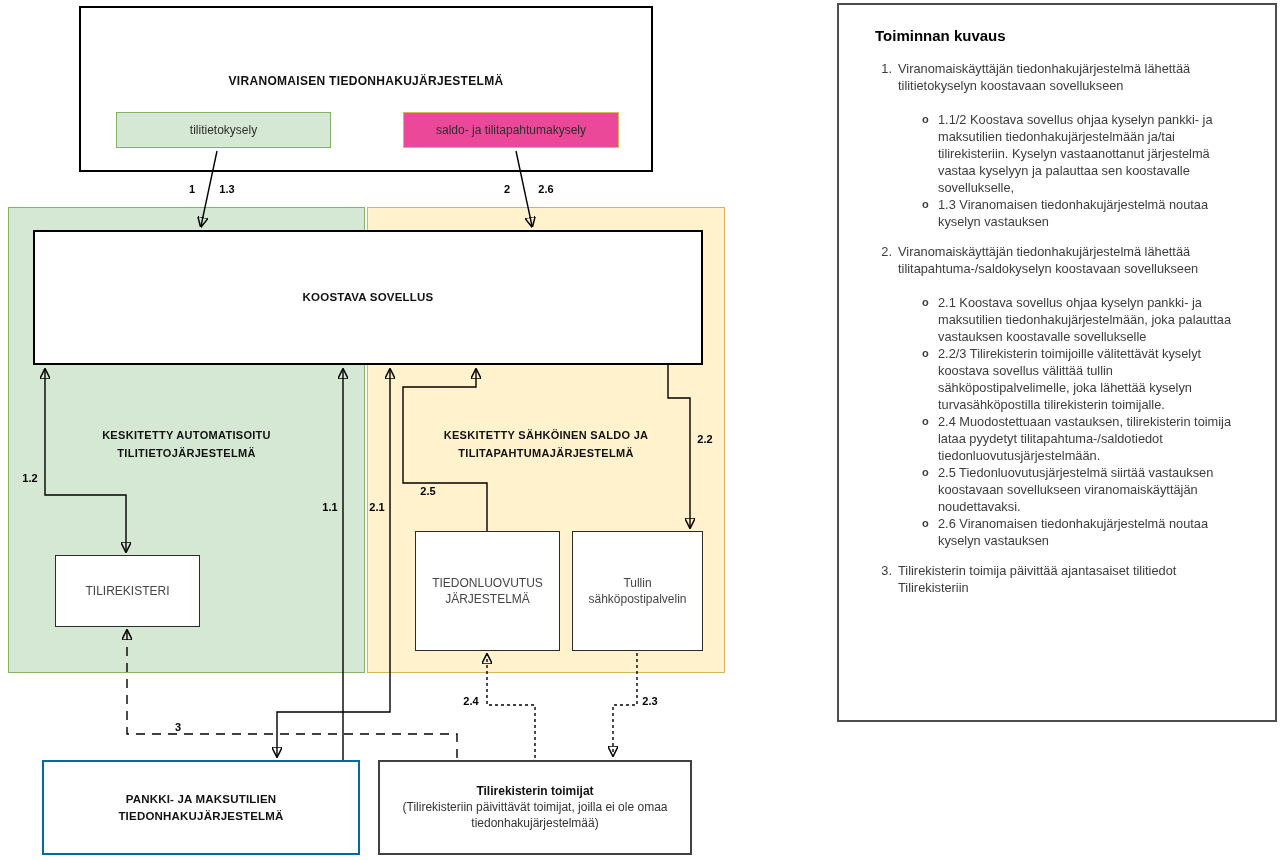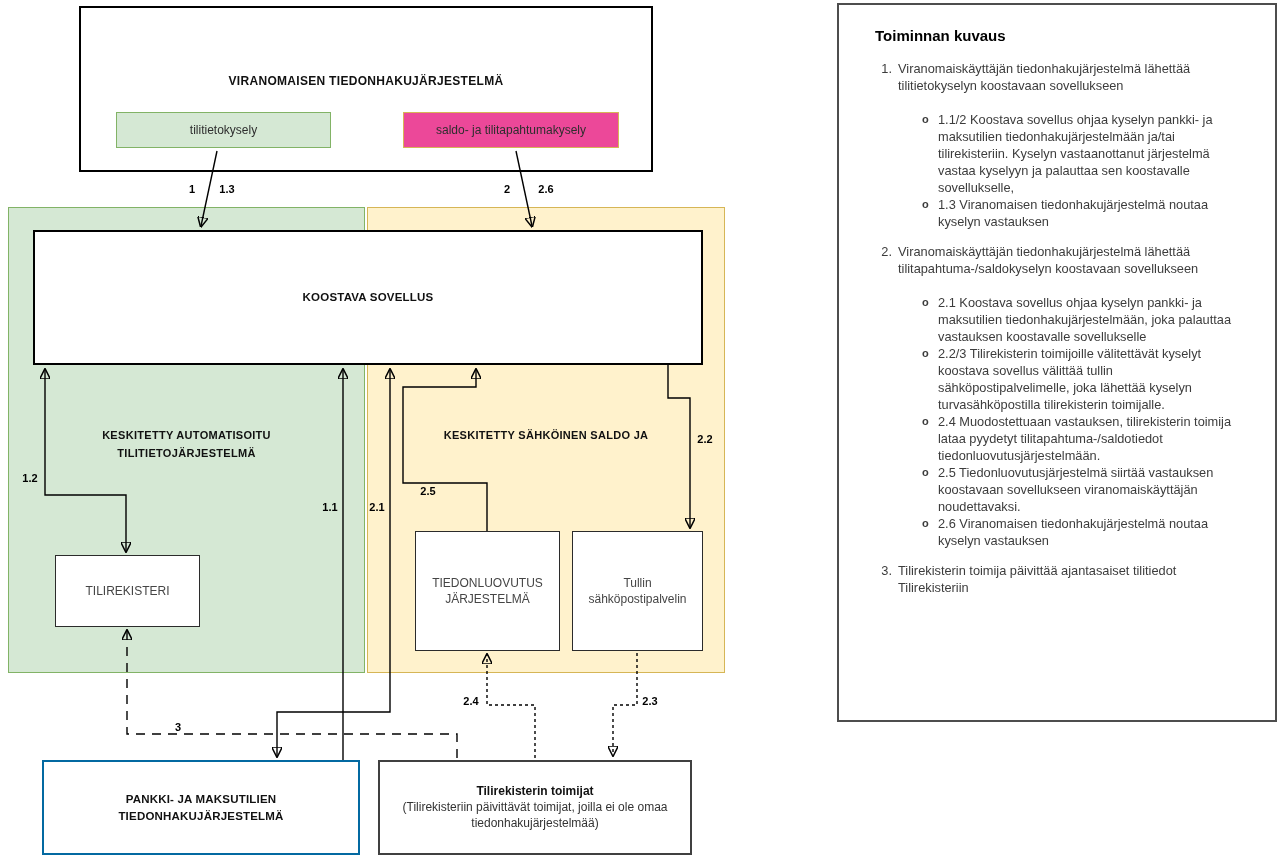--- a/index.html
+++ b/index.html
@@ -62,20 +62,21 @@
 
   <div class="abs region region-green"></div>
   <div class="abs region region-yellow"></div>
 
   <div class="region-label rl-green">
     <div>KESKITETTY AUTOMATISOITU</div>
     <div>TILITIETOJÄRJESTELMÄ</div>
   </div>
   <div class="region-label rl-yellow">
     <div>KESKITETTY SÄHKÖINEN SALDO JA</div>
+    <div>TILITAPAHTUMAJÄRJESTELMÄ</div>
   </div>
 
   <div class="abs top-container">
     <div class="top-title">VIRANOMAISEN TIEDONHAKUJÄRJESTELMÄ</div>
     <div class="chip chip-green">tilitietokysely</div>
     <div class="chip chip-yellow">saldo- ja tilitapahtumakysely</div>
   </div>
 
   <div class="abs node bold koostava">KOOSTAVA SOVELLUS</div>
 

